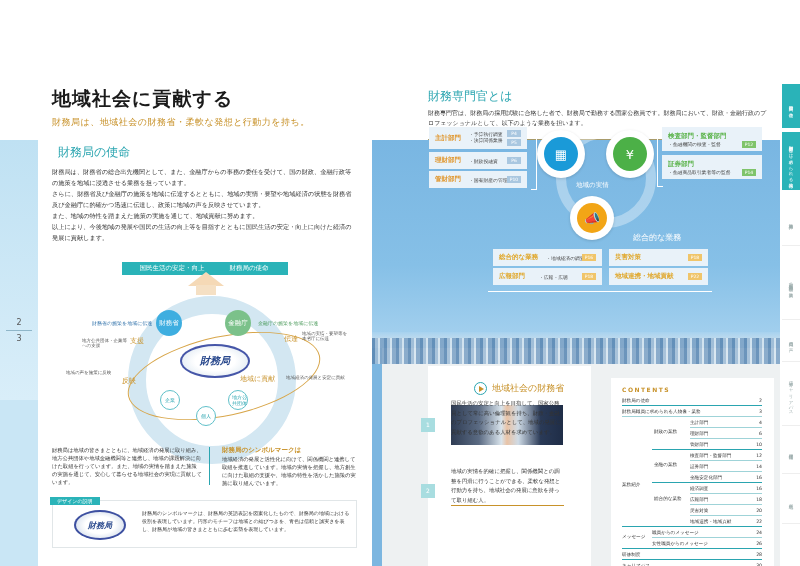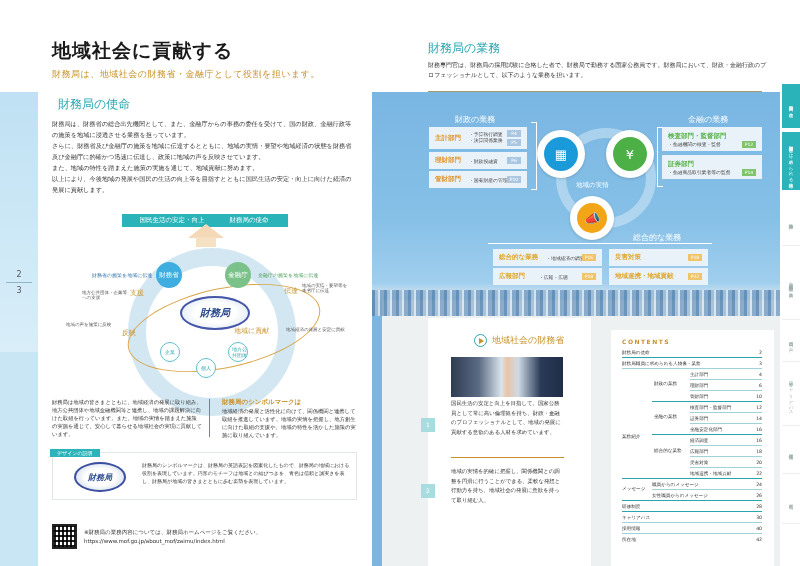--- a/index.html
+++ b/index.html
@@ -1,19 +1,19 @@
 <!DOCTYPE html>
 <html><head>
   <meta charset="utf-8">
   <style>
     * { box-sizing: border-box; margin: 0; padding: 0; }
     html, body { width: 800px; height: 566px; overflow: hidden; background: #ffffff; }
     body { font-family: "DejaVu Sans", sans-serif; color: #333; position: relative; }
 
-    .abs { position: absolute; }
+    .abs { position: absolute; margin-top: 48px; }
 
     
     .left-strip { left: 0; top: 92px; width: 38px; height: 474px; background: #c9e6f5; }
     .left-strip-top { left: 0; top: 92px; width: 38px; height: 260px; background: linear-gradient(#bfe1f3, #d9eef9); }
     .page-num { left: 6px; width: 26px; text-align: center; font-size: 8px; color: #555; }
     .page-num-line { left: 6px; top: 282px; width: 26px; height: 1px; background: #8fb6c9; }
     .gap-strip { left: 372px; top: 92px; width: 10px; height: 474px; background: #7cb6e0; }
 
     .main-title { left: 52px; top: 38px; font-size: 19px; font-weight: bold; color: #1a1a1a; letter-spacing: 1px; }
     .sub-title { left: 52px; top: 68px; font-size: 9px; color: #c8922a; letter-spacing: 0.5px; }
@@ -104,21 +104,21 @@
 </head>
 <body>
 
 <div class="abs left-strip"></div>
 <div class="abs left-strip-top"></div>
 <div class="abs page-num" style="top:270px">2</div>
 <div class="abs page-num-line"></div>
 <div class="abs page-num" style="top:286px">3</div>
 
 <div class="abs main-title">地域社会に貢献する</div>
-<div class="abs sub-title">財務局は、地域社会の財務省・金融庁として役割を担います。</div>
+<div class="abs sub-title">財務局は、地域社会の財務省・柔軟な発想と行動力を持ち。</div>
 
 <div class="abs section-h">財務局の使命</div>
 <div class="abs body-text">
   <p>財務局は、財務省の総合出先機関として、また、金融庁からの事務の委任を受けて、国の財政、金融行政等の施策を地域に浸透させる業務を担っています。</p>
   <p>さらに、財務省及び金融庁の施策を地域に伝達するとともに、地域の実情・要望や地域経済の状態を財務省及び金融庁に的確かつ迅速に伝達し、政策に地域の声を反映させています。</p>
   <p>また、地域の特性を踏まえた施策の実施を通じて、地域貢献に努めます。</p>
   <p>以上により、今後地域の発展や国民の生活の向上等を目指すとともに国民生活の安定・向上に向けた経済の発展に貢献します。</p>
 </div>
 
 <div class="abs diag">
@@ -145,21 +145,21 @@
 
   <div class="diag-key" style="left:50px; top:78px;">支援</div>
   <div class="diag-lbl" style="left:2px; top:80px; width:46px; white-space:normal; font-size:4.5px;">地方公共団体・企業等への支援</div>
 
   <div class="diag-key" style="left:204px; top:76px;">伝達</div>
   <div class="diag-lbl" style="left:222px; top:73px; width:48px; white-space:normal; font-size:4.5px;">地域の実情・要望等を本省庁に伝達</div>
 
   <div class="diag-key" style="left:42px; top:118px;">反映</div>
   <div class="diag-lbl" style="left:-14px; top:112px; width:54px; white-space:normal; font-size:4.5px;">地域の声を施策に反映</div>
 
-  <div class="diag-key" style="left:154px; top:116px;">地域に貢献</div>
+  <div class="diag-key" style="left:160px; top:116px;">地域に貢献</div>
   <div class="diag-lbl" style="left:206px; top:117px; width:64px; white-space:normal; font-size:4.5px;">地域経済の発展と安定に貢献</div>
 </div>
 
 <div class="abs col-text-l">財務局は地域の皆さまとともに、地域経済の発展に取り組み、地方公共団体や地域金融機関等と連携し、地域の課題解決に向けた取組を行っています。また、地域の実情を踏まえた施策の実施を通じて、安心して暮らせる地域社会の実現に貢献しています。</div>
 <div class="abs col-divider"></div>
 <div class="abs col-h-r">財務局のシンボルマークは</div>
 <div class="abs col-text-r">地域経済の発展と活性化に向けて、関係機関と連携して取組を推進しています。地域の実情を把握し、地方創生に向けた取組の支援や、地域の特性を活かした施策の実施に取り組んでいます。</div>
 
 <div class="abs design-box"></div>
 <div class="abs design-tag">デザインの説明</div>
@@ -167,21 +167,21 @@
   <span>財務局</span>
 </div>
 <div class="abs design-text">財務局のシンボルマークは、財務局の英語表記を図案化したもので、財務局の地域における役割を表現しています。円形のモチーフは地域との結びつきを、青色は信頼と誠実さを表し、財務局が地域の皆さまとともに歩む姿勢を表現しています。</div>
 
 <div class="abs qr"></div>
 <div class="abs qr-text">
   <div>※財務局の業務内容については、財務局ホームページをご覧ください。</div>
   <div>https://www.mof.go.jp/about_mof/zaimu/index.html</div>
 </div>
 
-<div class="abs r-section-h">財務局の業務</div>
+<div class="abs r-section-h">財務専門官とは</div>
 <div class="abs r-body-text">財務専門官は、財務局の採用試験に合格した者で、財務局で勤務する国家公務員です。財務局において、財政・金融行政のプロフェッショナルとして、以下のような業務を担います。</div>
 <div class="abs r-gold-line"></div>
 
 <div class="abs gap-strip"></div>
 <div class="abs blue-panel"></div>
 <div class="abs city-sky"></div>
 <div class="abs city"></div>
 
 <div class="tri-ring"></div>
 

